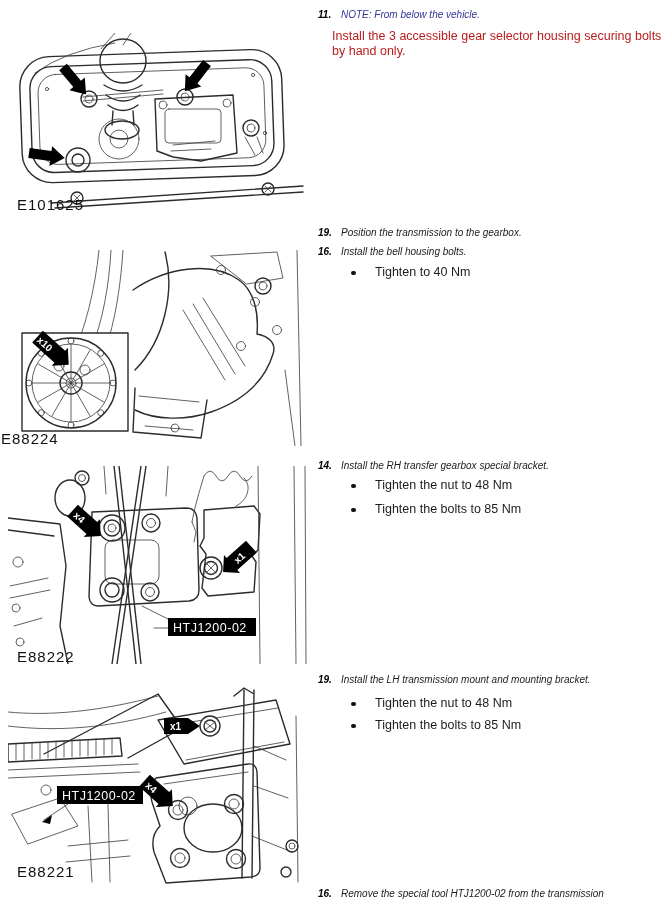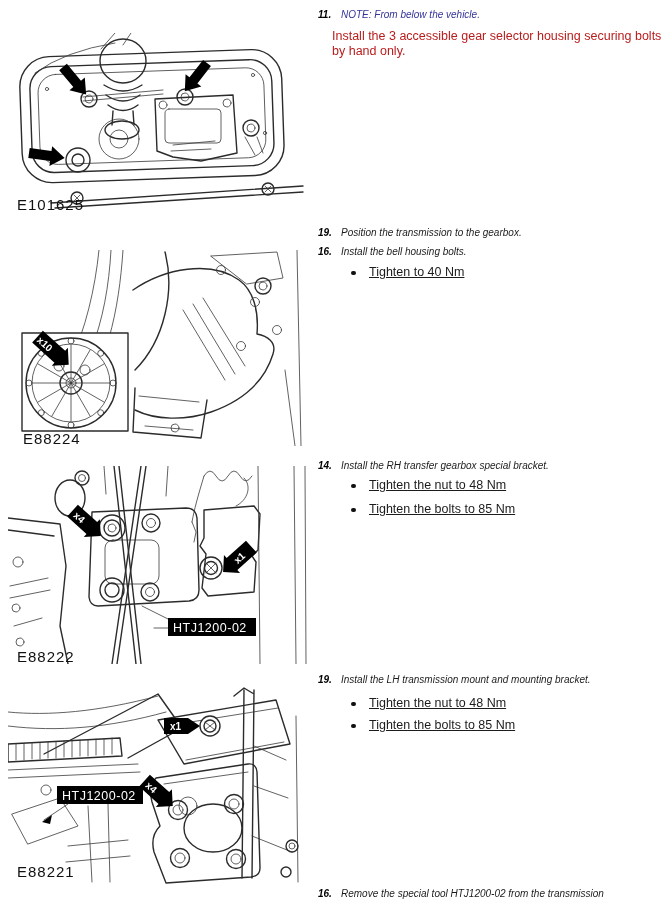--- a/index.html
+++ b/index.html
@@ -8,21 +8,21 @@
     font-family:"Liberation Sans", sans-serif;color:#1c1c1c;
   }
   
   .step{position:absolute;left:318px;font-size:10px;line-height:15px;white-space:nowrap;font-style:italic;}
   .step .num{font-weight:bold;color:#000;display:inline-block;min-width:21px;margin-right:2px;}
   .step .txt{color:#1c1c1c;}
   .step .note{color:#333399;}
   .body-par{position:absolute;left:332px;font-size:12.5px;line-height:15px;white-space:pre-line;color:#b91c1c;width:335px;}
   .bullet-row{position:absolute;left:351px;font-size:12.5px;line-height:15px;white-space:nowrap;}
   .bullet-row .dot{position:absolute;left:0;top:5.5px;width:4.5px;height:4.5px;border-radius:50%;background:#111;}
-  .bullet-row .btxt{margin-left:18px;text-decoration:underline;}
+  .bullet-row .btxt{margin-left:24px;}
   
   .fig-label{position:absolute;font-size:15px;color:#111;letter-spacing:1px;}
   svg{position:absolute;}
   .ln{fill:none;stroke:#2b2b2b;stroke-width:1.4;stroke-linecap:round;stroke-linejoin:round;}
   .lnt{fill:none;stroke:#3a3a3a;stroke-width:0.8;stroke-linecap:round;stroke-linejoin:round;}
   .blk{fill:#000;stroke:none;}
   .whitefill{fill:#ffffff;}
   .banner-text{fill:#fff;font-size:10px;font-weight:bold;font-family:"Liberation Sans",sans-serif;}
   .tool-text{fill:#fff;font-size:12.5px;font-family:"Liberation Sans",sans-serif;letter-spacing:0.5px;}
 </style>
@@ -143,21 +143,21 @@
     <circle class="lnt" cx="56" cy="91" r="3"></circle>
       <circle class="lnt" cx="85.7" cy="103.3" r="3"></circle>
     <circle class="lnt" cx="44" cy="116" r="5"></circle>
       <circle class="lnt" cx="70" cy="120" r="5"></circle>
   </g>
   <g transform="translate(24,88) rotate(42)">
     <path class="blk" d="M-2,-8 L28,-8 L28,-12 L40,0 L28,12 L28,8 L-2,8 Z"></path>
     <text class="banner-text" x="0" y="4">x10</text>
   </g>
 </svg>
-<div class="fig-label" style="left:23px;top:430px">E88224</div>
+<div class="fig-label" style="left:1px;top:430px">E88224</div>
 
 <div class="step" style="top:458px">
   <span class="num">14.</span><span class="txt">Install the RH transfer gearbox special bracket.</span>
 </div>
 <div class="bullet-row" style="top:478px">
   <span class="dot"></span><span class="btxt">Tighten the nut to 48 Nm</span>
 </div>
 <div class="bullet-row" style="top:502px">
   <span class="dot"></span><span class="btxt">Tighten the bolts to 85 Nm</span>
 </div>

